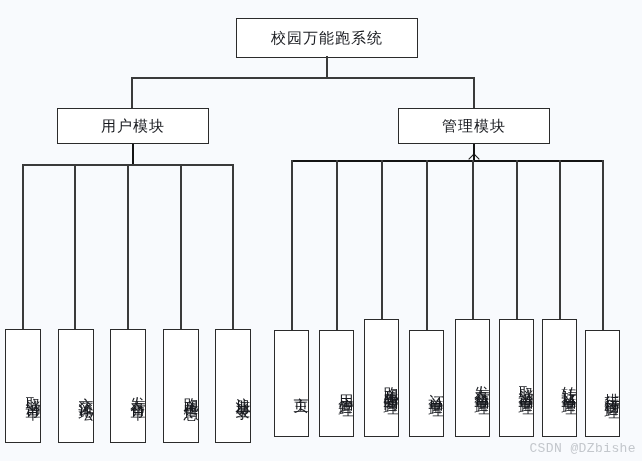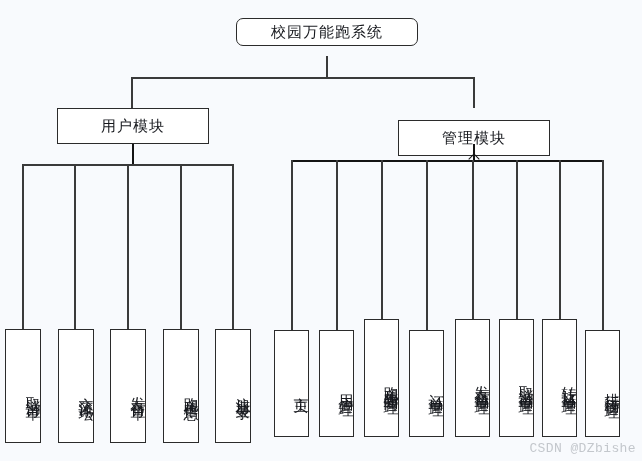--- a/index.html
+++ b/index.html
@@ -76,21 +76,21 @@
     color: #c3c7cc;
     letter-spacing: 0.4px;
     user-select: none;
   }
 </style>
 </head>
 <body>
 
 <div id="canvas">
 
-  <div class="node horiz" style="left:236px; top:18px; width:182px; height:28px;border-radius:7px;">
+  <div class="node horiz" style="left:236px; top:18px; width:182px; height:40px;">
     <span class="label">校园万能跑系统</span>
   </div>
 
   <div class="ln v" style="left:326px; top:56px; width:2px; height:22px;"></div>
 
   <div class="ln h" style="left:131px; top:77px; width:343px;"></div>
 
   <div class="ln v" style="left:131px; top:77px; height:31px;"></div>
 
   <div class="ln v" style="left:473px; top:77px; height:31px;"></div>
@@ -118,21 +118,21 @@
   <div class="node vert" style="left:110px; top:329px; width:36px; height:114px;">
     <span class="label">发布订单</span>
   </div>
   <div class="node vert" style="left:163px; top:329px; width:36px; height:114px;">
     <span class="label">跑腿信息</span>
   </div>
   <div class="node vert" style="left:215px; top:329px; width:36px; height:114px;">
     <span class="label">注册登录</span>
   </div>
 
-  <div class="node horiz" style="left:398px; top:108px; width:152px; height:36px;margin-top:12px;">
+  <div class="node horiz" style="left:398px; top:108px; width:152px; height:36px;">
     <span class="label">管理模块</span>
   </div>
 
   <div class="ln v thick" style="left:473px; top:144px; width:2px; height:17px;"></div>
 
   <div class="junction" style="left:470px; top:155px;"></div>
 
   <div class="ln h thick" style="left:291px; top:160px; width:312px;"></div>
 
   <div class="ln v" style="left:291px; top:160px; height:170px;"></div>

